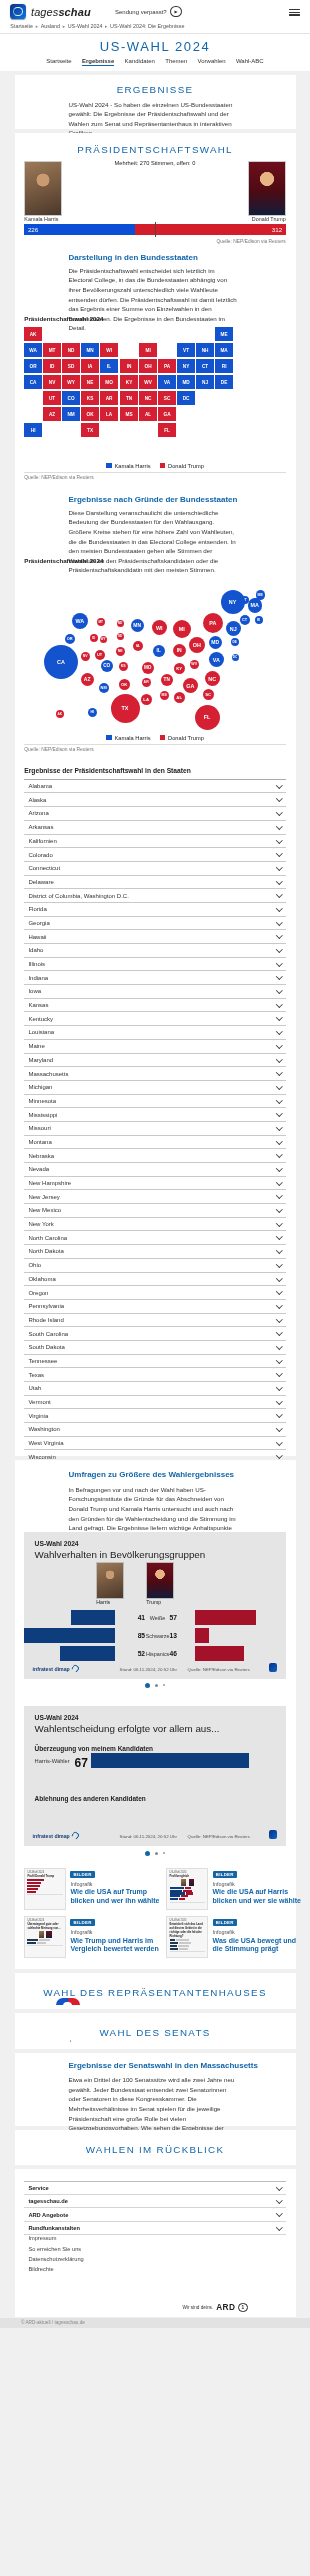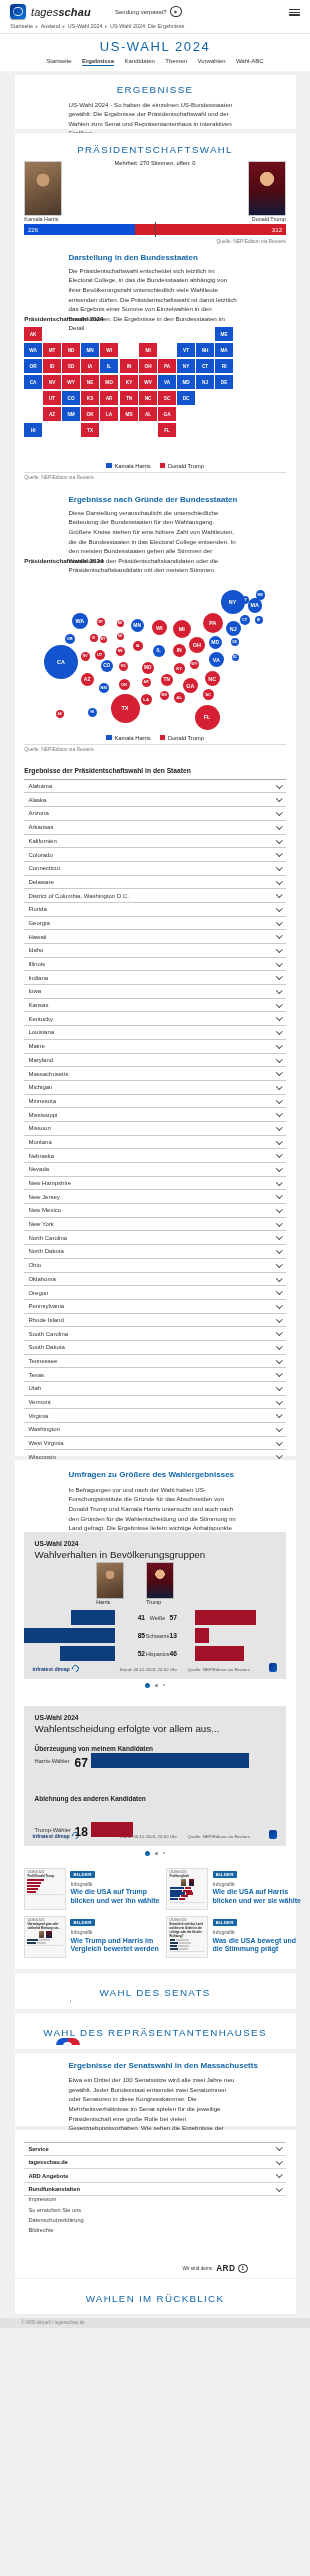--- a/index.html
+++ b/index.html
@@ -593,25 +593,20 @@
         <span class="quelle">Quelle: NEP/Edison via Reuters</span>
         <span class="ts-ico"></span>
       </div>
     <div class="grp-label" style="top: 39px;">Überzeugung von meinem Kandidaten</div>
         <div class="hrow" style="top: 47px;">
           <span class="lbl">Harris-Wähler</span>
           <span class="val">67</span>
           <span class="bar" style="width: 158px; background: rgb(13, 61, 124);"></span>
         </div>
         <div class="grp-label" style="top: 89px;">Ablehnung des anderen Kandidaten</div>
-        <div class="hrow" style="top: 116px;">
-          <span class="lbl">Trump-Wähler</span>
-          <span class="val">18</span>
-          <span class="bar" style="width: 42px; background: rgb(164, 18, 42);"></span>
-        </div>
       </div>
     <div class="dots" style="top:391px;">
       <span class="dot d1"></span>
       <span class="dot d2"></span>
       <span class="dot d3"></span>
     </div>
 
     <div id="teasers">
         <div class="thumb">
           <div class="th-k">US-Wahl 2024</div>
@@ -700,33 +695,37 @@
           <div class="th-row">
             <span class="th-bar" style="width: 8px; background: rgb(29, 58, 82);"></span>
             <span class="th-bar" style="width: 9.3px; background: rgb(201, 201, 201);"></span>
           </div>
           <div class="th-foot"></div>
         </div>
         <div><span class="badge">BILDER</span><div class="t-kick">Infografik</div><div class="t-head">Was die USA bewegt und die Stimmung prägt</div></div>
       </div>
   </div>
 
+  <div class="card" id="cardD">
+    <h2 class="sec-h">WAHL DES REPRÄSENTANTENHAUSES</h2>
+    <div class="half-donut"></div>
+  </div>
+
   <div class="card" id="cardE">
     <h2 class="sec-h">WAHL DES SENATS</h2>
     <div class="mini-dot"></div>
   </div>
 
-  <div class="card" id="cardD">
-    <h2 class="sec-h">WAHL DES REPRÄSENTANTENHAUSES</h2>
-    <div class="half-donut"></div>
-  </div>
-
   <div class="card" id="cardF">
     <h3 class="sub-h">Ergebnisse der Senatswahl in den Massachusetts</h3>
     <p class="body-txt">Etwa ein Drittel der 100 Senatssitze wird alle zwei Jahre neu gewählt. Jeder Bundesstaat entsendet zwei Senatorinnen oder Senatoren in diese Kongresskammer. Die Mehrheitsverhältnisse im Senat spielen für die jeweilige Präsidentschaft eine große Rolle bei vielen Gesetzgebungsvorhaben. Wie sehen die Ergebnisse der Wahlen um die Senatssitze 2024 in den Bundesstaaten aus?</p>
+  </div>
+
+  <div class="card" id="cardG">
+    <h2 class="sec-h">WAHLEN IM RÜCKBLICK</h2>
   </div>
 
   <div class="card" id="cardH">
     <div id="foot-acc">
         <div class="facc-row">
           <span>Service</span>
           <i class="chev"></i>
         </div>
         <div class="facc-row">
           <span>tagesschau.de</span>
@@ -746,20 +745,16 @@
         <div class="flink">So erreichen Sie uns</div>
         <div class="flink">Datenschutzerklärung</div>
         <div class="flink">Bildrechte</div>
       </div>
     <div class="ard">
       <span class="ard-claim">Wir sind deins.</span>
       <span class="ard-word">ARD</span>
       <span class="ard-one">1</span>
     </div>
   </div>
-
-  <div class="card" id="cardG">
-    <h2 class="sec-h">WAHLEN IM RÜCKBLICK</h2>
-  </div>
   <div class="copybar">© ARD-aktuell / tagesschau.de</div>
 
 </div>
 
 
 </body></html>

